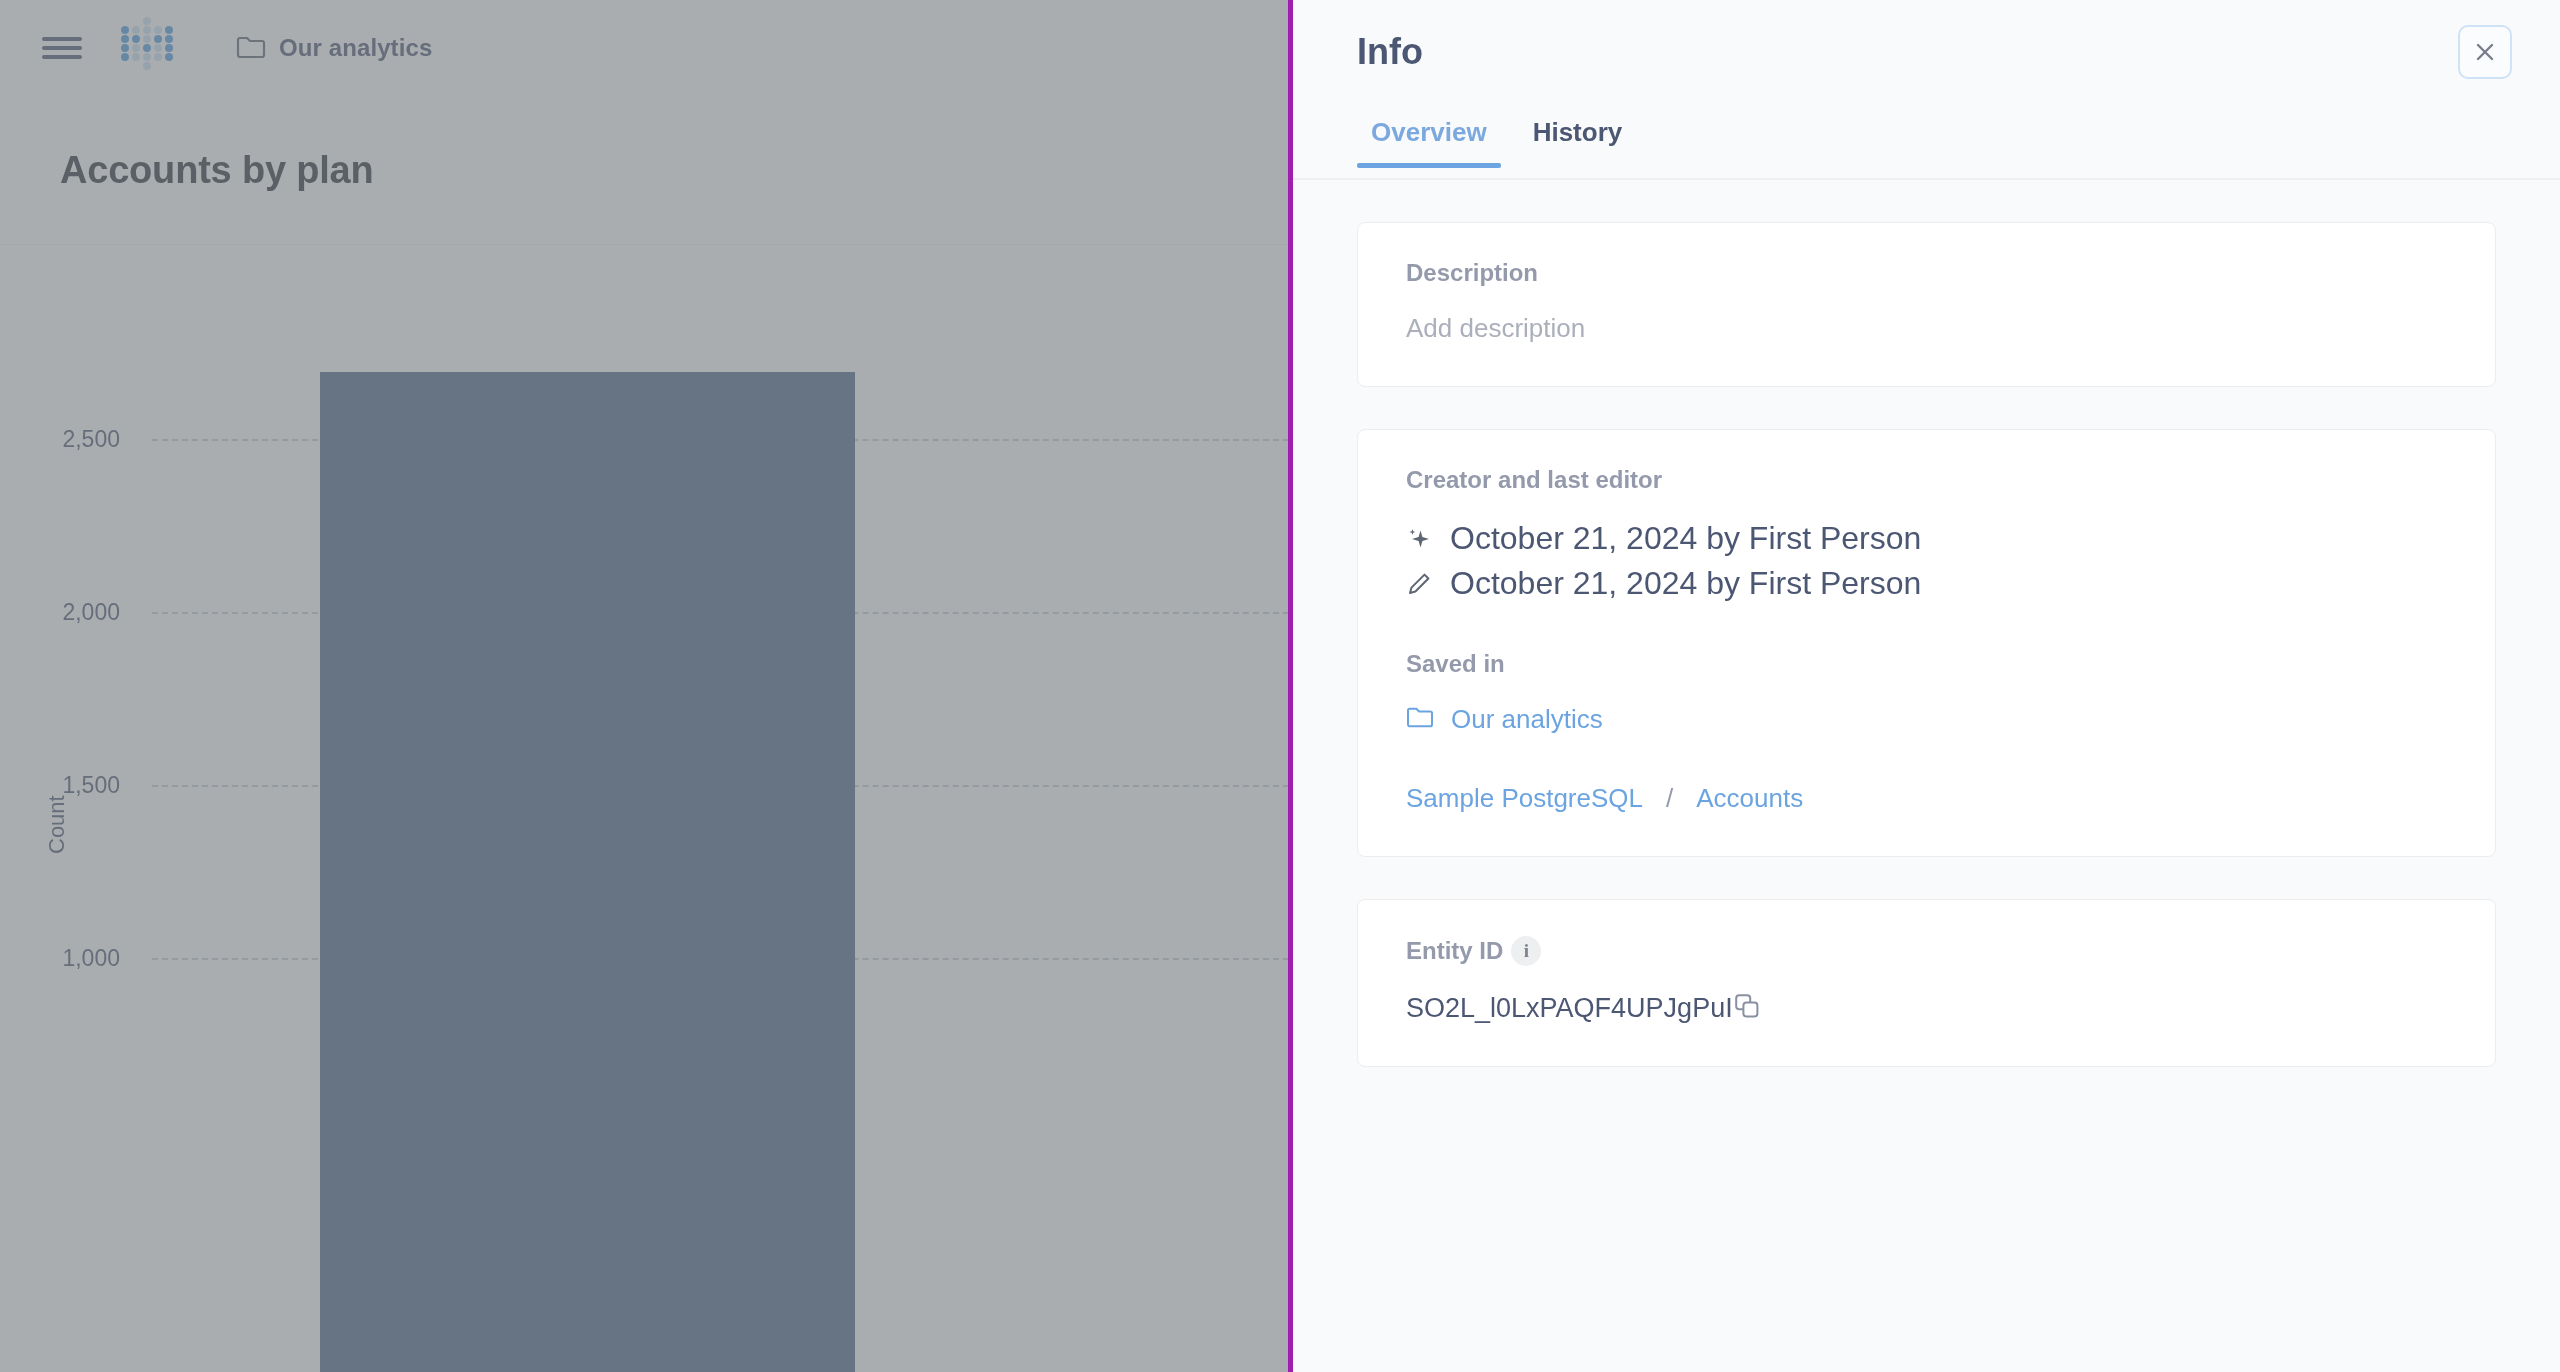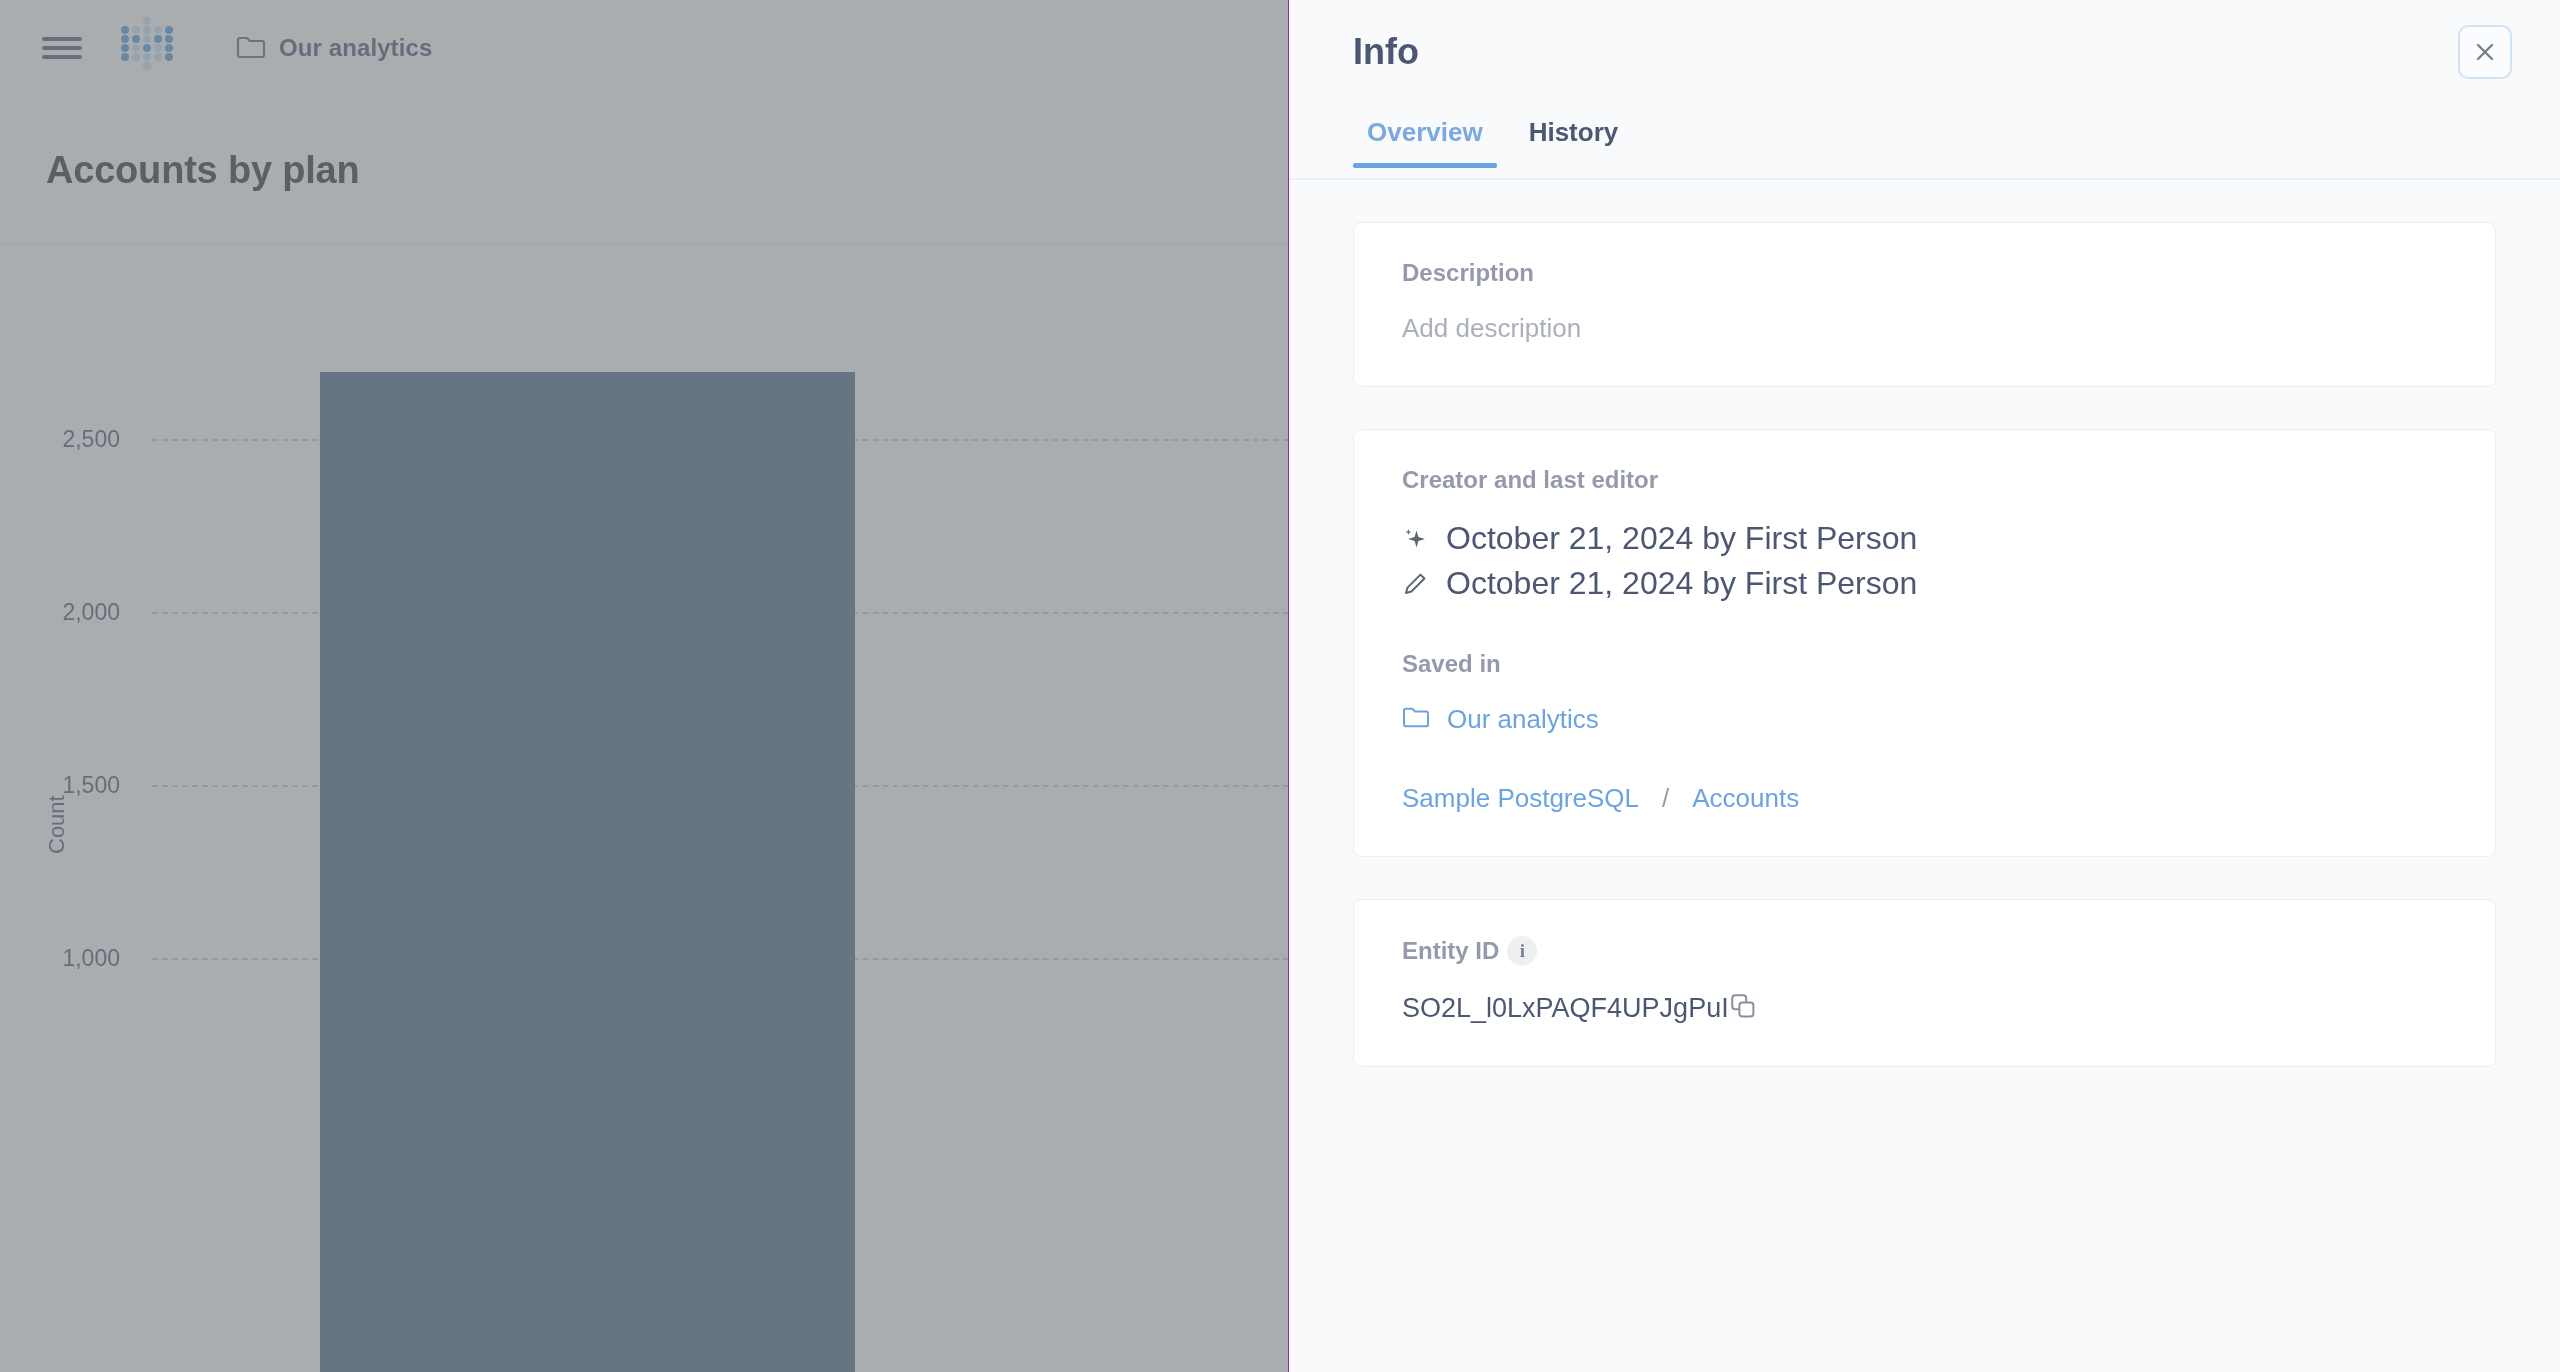--- a/index.html
+++ b/index.html
@@ -55,21 +55,21 @@
   }
   .breadcrumb .bc-label {
     font-size: 24px; font-weight: 700; color: #4C5773; letter-spacing: .1px;
   }
   .folder-ico { display: block; }
 
   
   .qtitle-row {
     position: absolute; top: 96px; left: 0; right: 0;
     height: 149px;
-    padding-left: 46px;
+    padding-left: 60px;
     display: flex; align-items: center;
     border-bottom: 1px solid #EDF0F2;
     background: #ffffff;
   }
   .qtitle {
     font-size: 38px; font-weight: 700; color: #2E353B; letter-spacing: -.2px;
   }
 
   
   .chart-area {
@@ -109,21 +109,21 @@
     position: absolute; top: 0; left: 0;
     width: 1288px; height: 1372px;
     background: rgba(118,123,128,.62);
   }
 
   
   #info-panel {
     position: absolute; top: 0; right: 0;
     width: 1272px; height: 1372px;
     background: #F9FAFB;
-    border-left: 1px solid #a21caf;
+    border-left: 5px solid #a21caf;
     overflow: hidden;
   }
   .panel-header {
     height: 104px;
     display: flex; align-items: center; justify-content: space-between;
     padding: 0 48px 0 64px;
   }
   .panel-title {
     font-size: 36px; font-weight: 700; color: #4C5773;
   }

